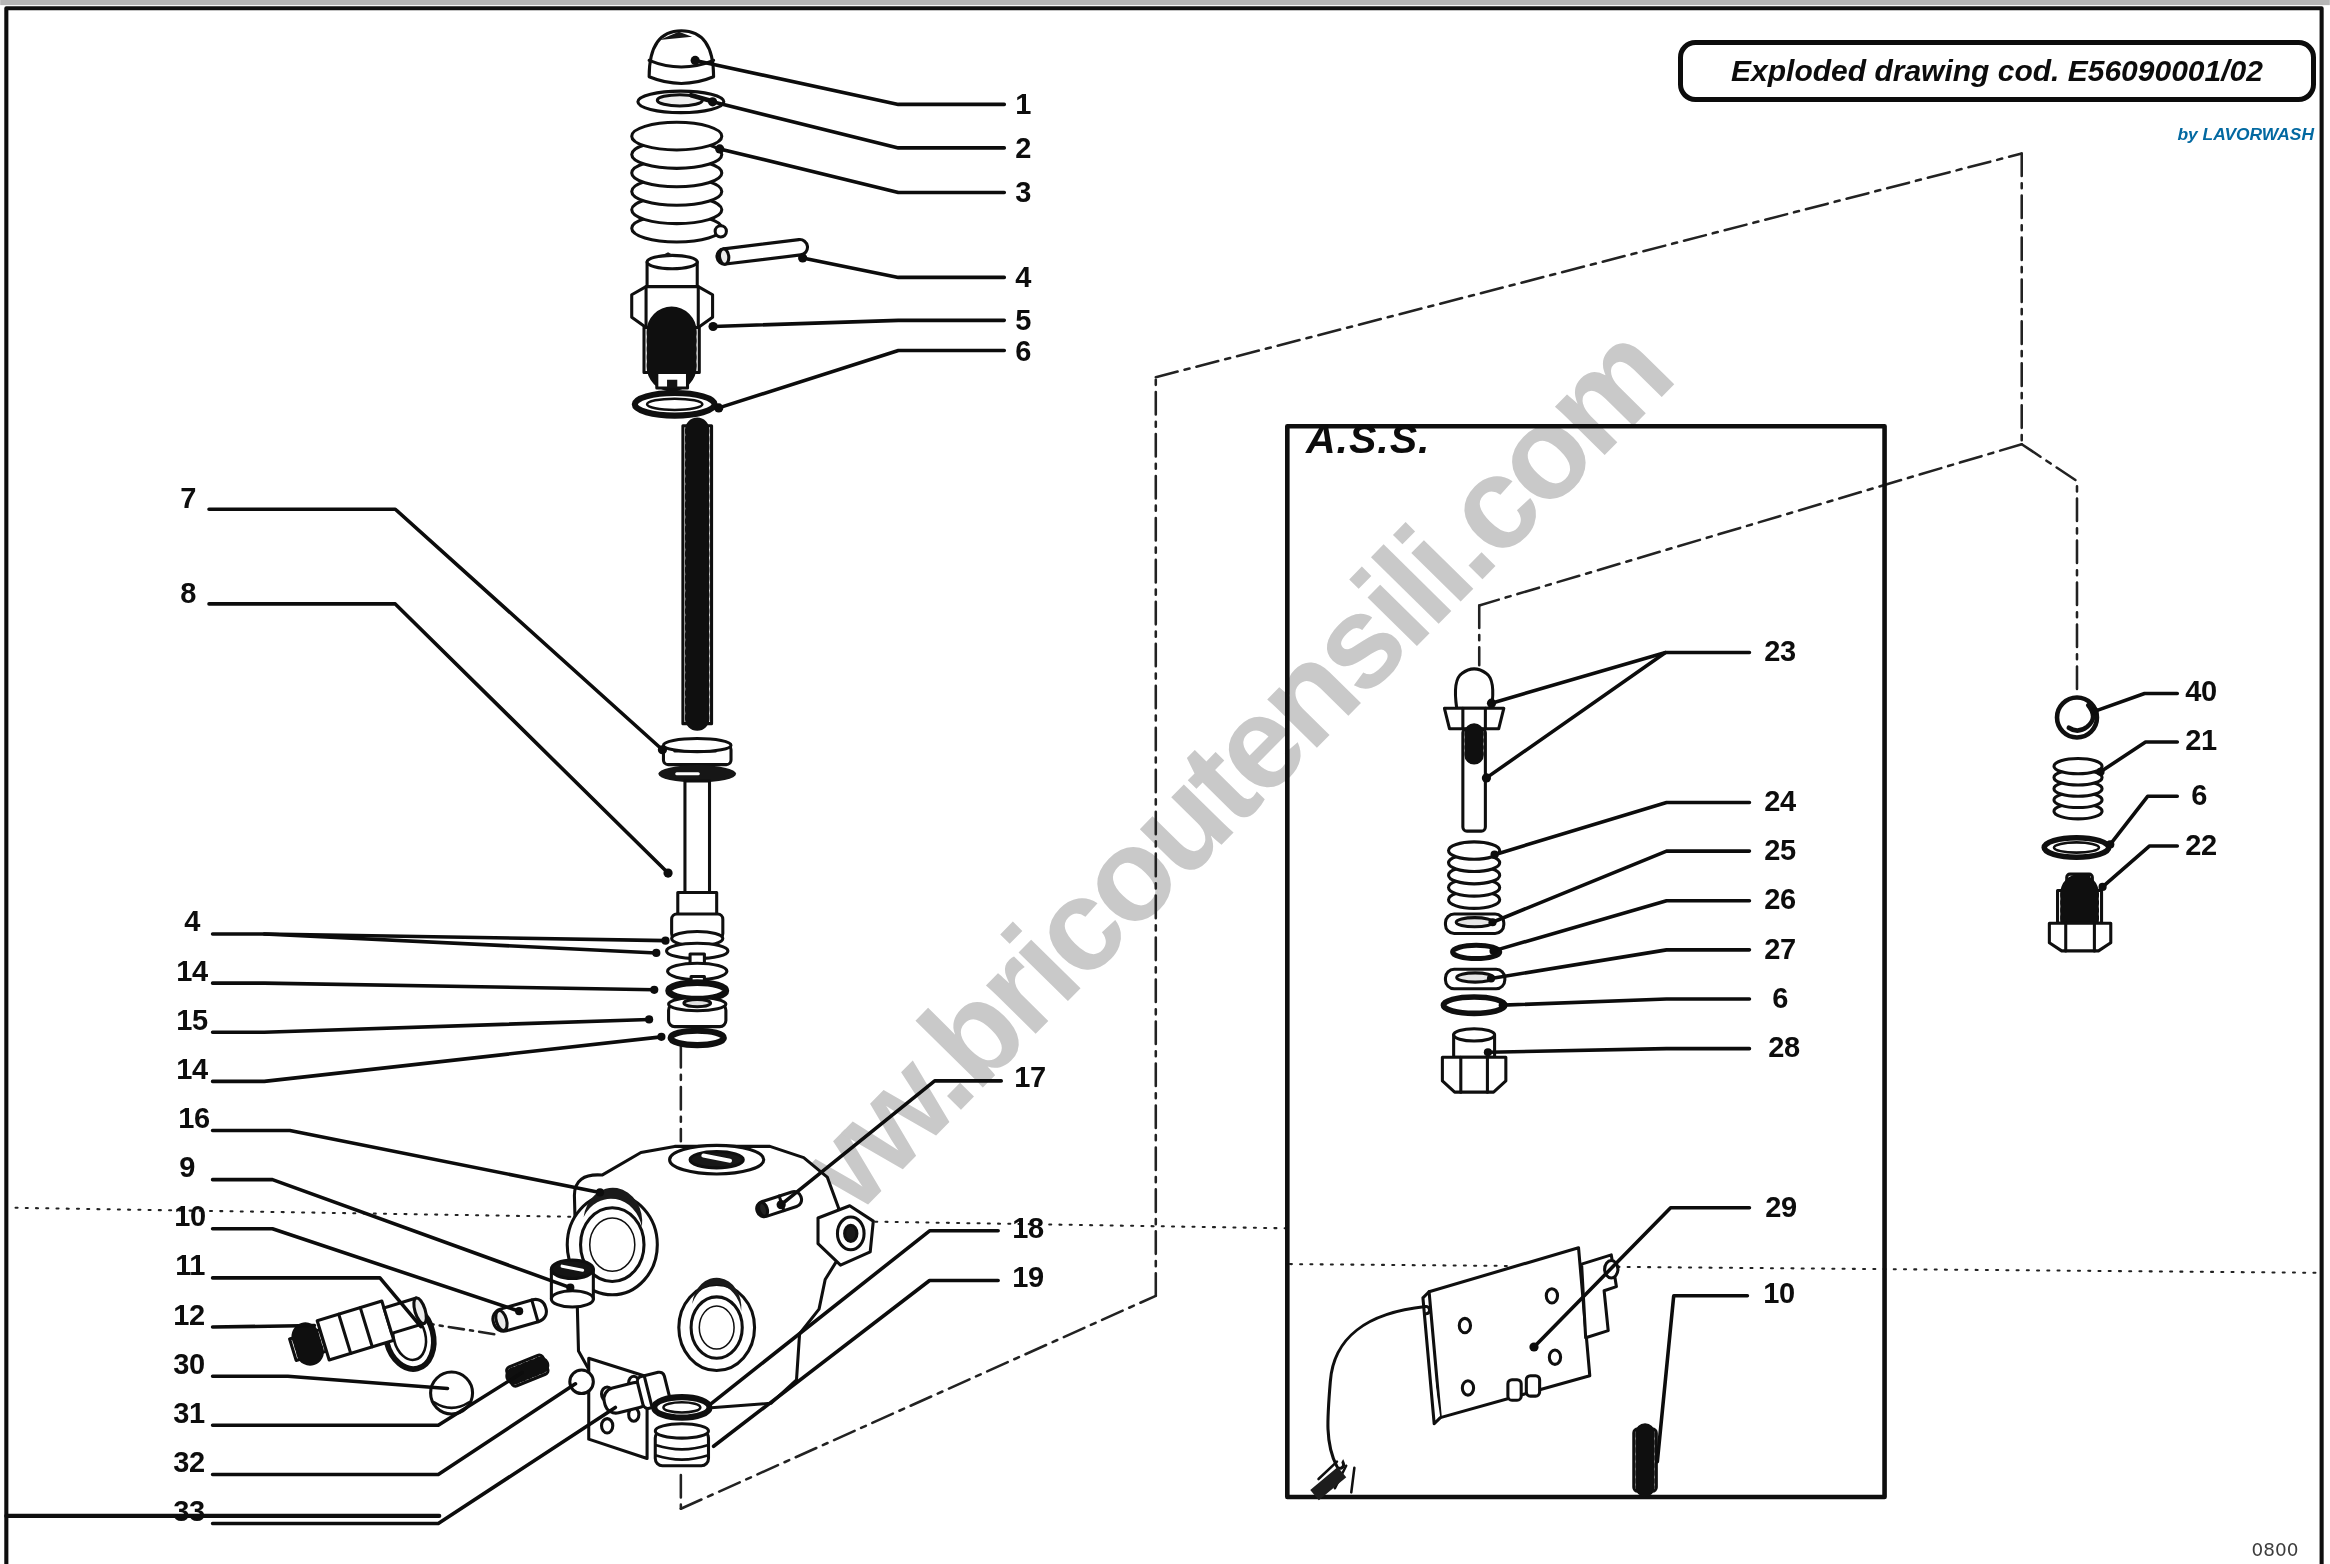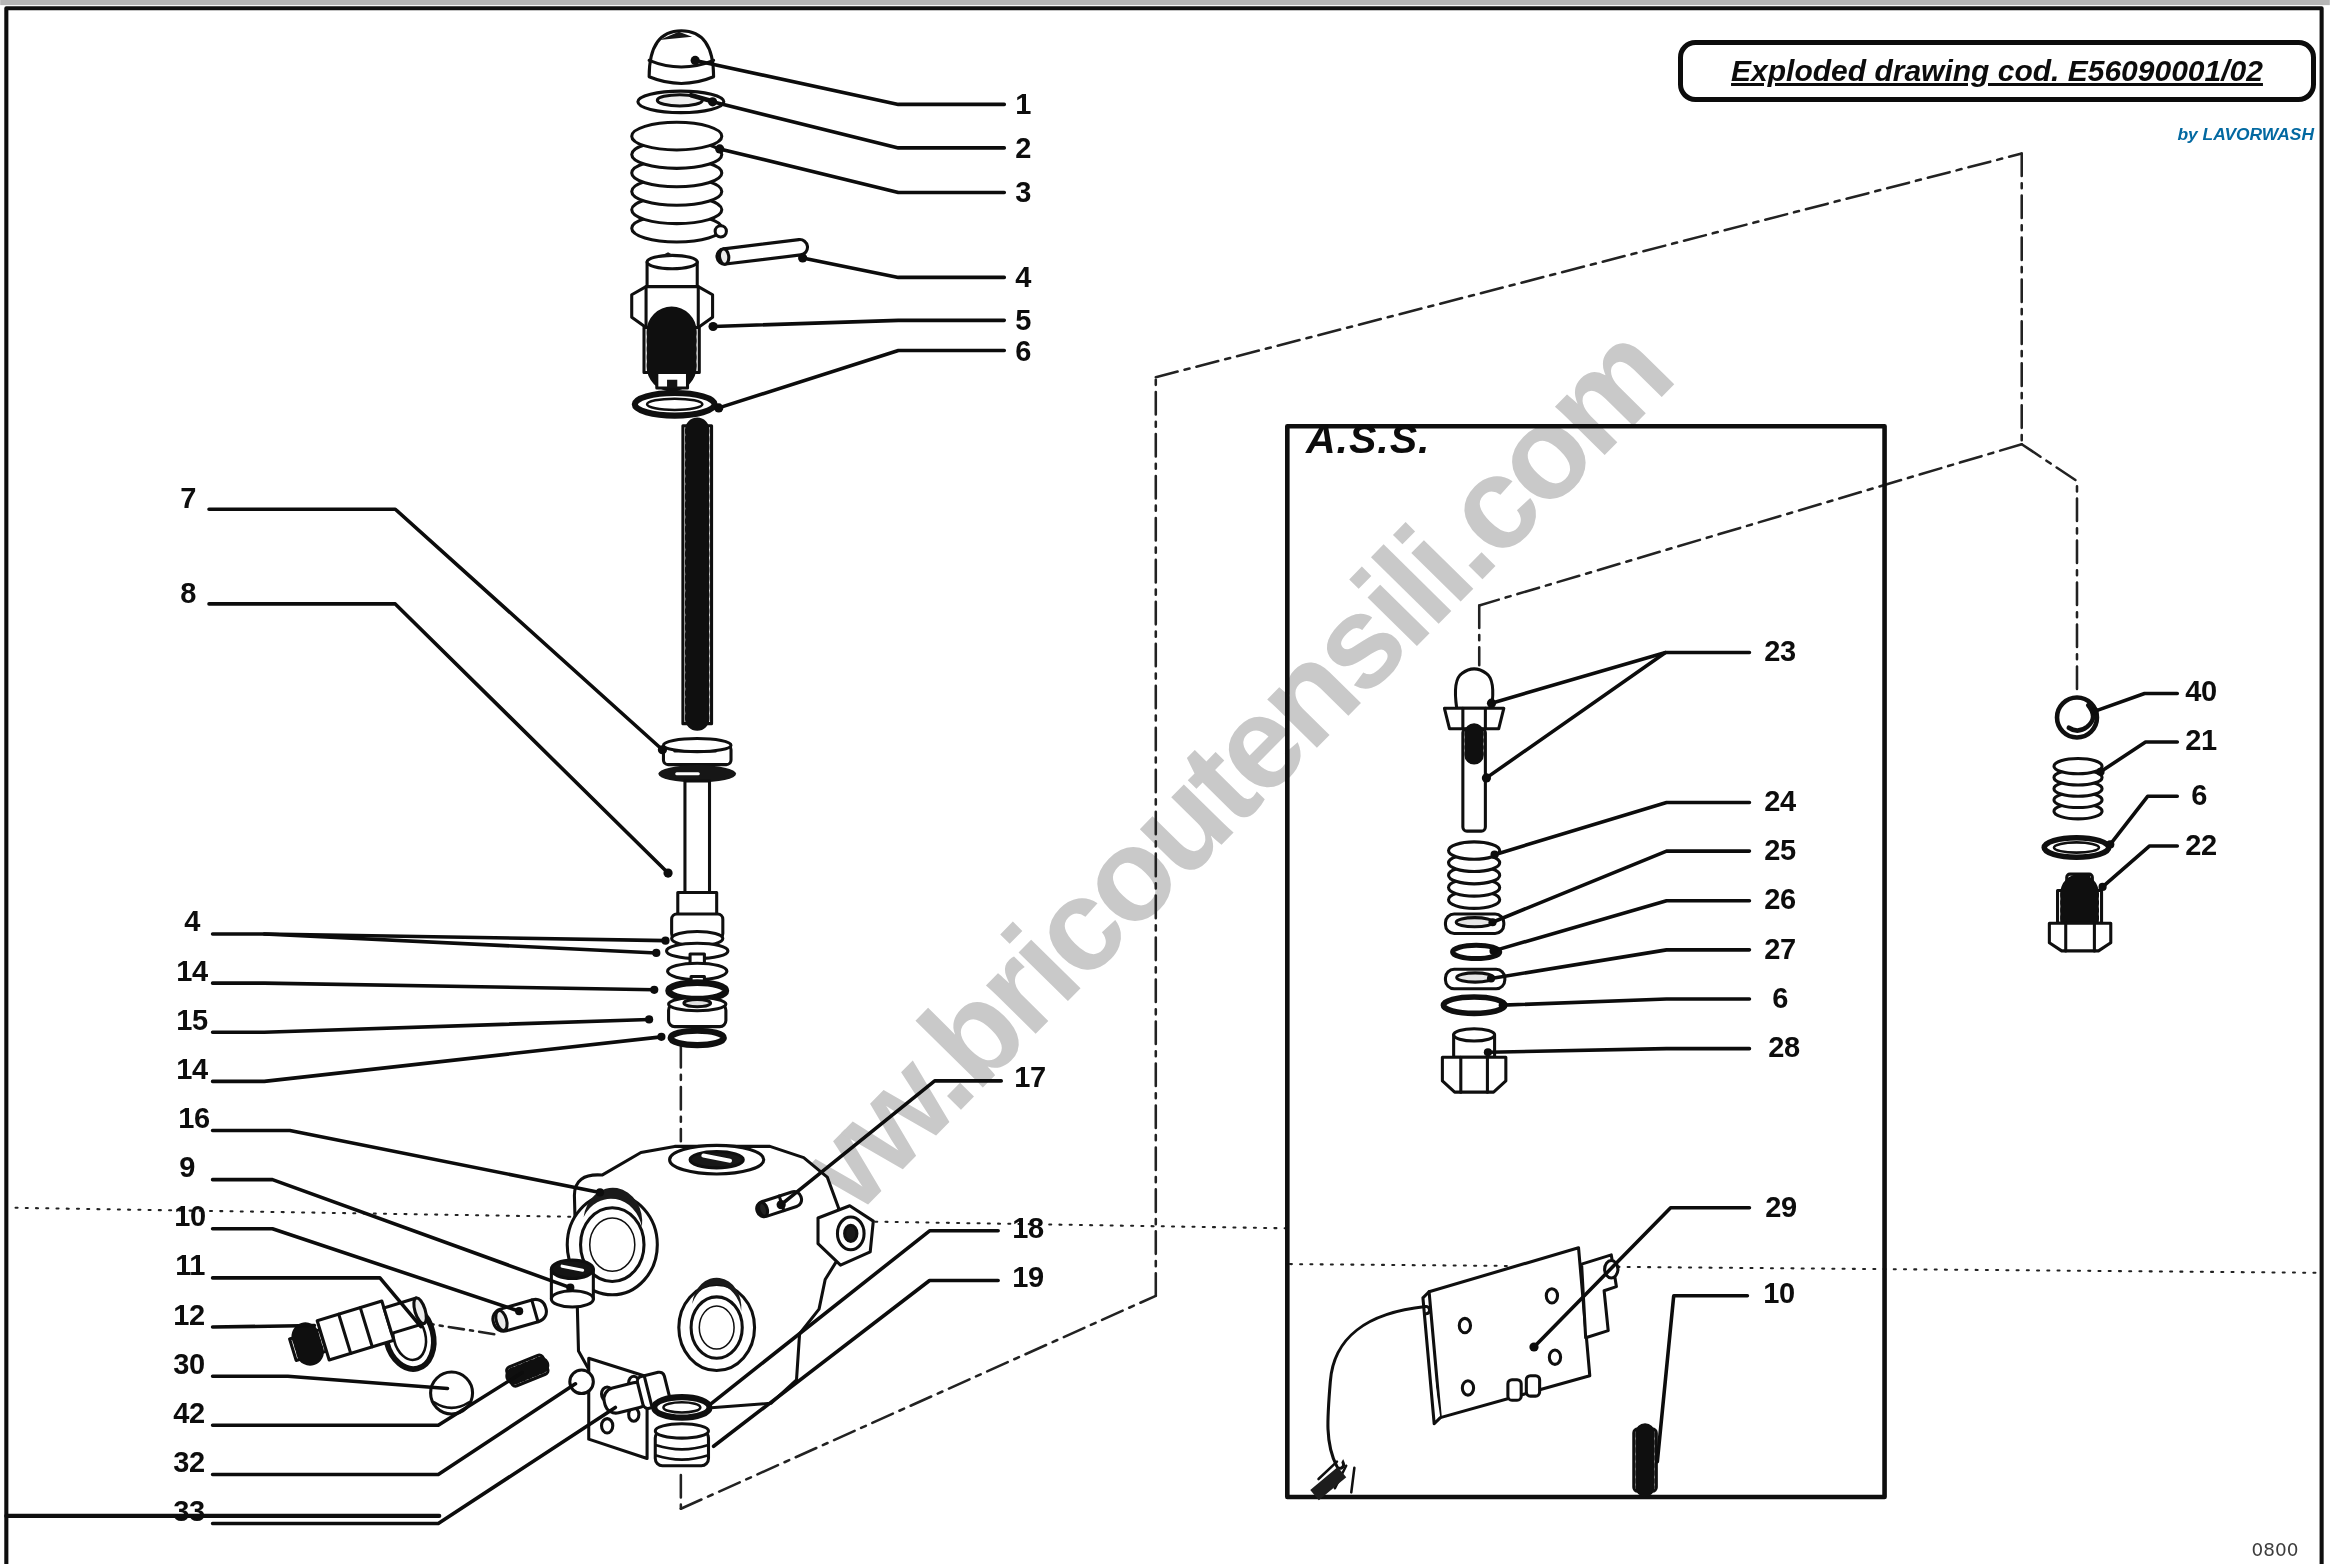--- a/index.html
+++ b/index.html
@@ -6,21 +6,21 @@
   #page{position:relative;width:2330px;height:1564px;background:#ffffff;overflow:hidden;
         font-family:"Liberation Sans", sans-serif;}
   #wm{position:absolute;left:1183px;top:819px;transform:translate(-50%,-50%) rotate(-45.5deg);
       font:bold 131px "Liberation Sans",sans-serif;letter-spacing:-5.1px;color:#c9c9c9;
       white-space:nowrap;z-index:1;}
   svg.diagram{position:absolute;left:0;top:0;z-index:2;}
   .co{position:absolute;transform:translate(-50%,-50%);font:bold 29px "Liberation Sans",sans-serif;
       color:#0d0d0d;letter-spacing:-0.5px;white-space:nowrap;z-index:3;}
   #titlebox{position:absolute;left:1678px;top:40px;width:628px;height:52px;background:#ffffff;
       border:5.1px solid #0c0c0c;border-radius:17.4px;display:flex;align-items:center;justify-content:center;
-      font:italic bold 30px "Liberation Sans",sans-serif;color:#0c0c0c;z-index:3;text-decoration:underline;}
+      font:italic bold 30px "Liberation Sans",sans-serif;color:#0c0c0c;z-index:3;}
   #byline{position:absolute;left:1843px;top:104px;width:471px;text-align:right;
       font:italic bold 17.4px "Liberation Sans",sans-serif;color:#0369a1;z-index:3;margin-top:20px;}
   #asslabel{position:absolute;left:1306px;top:416px;font:italic bold 41px "Liberation Sans",sans-serif;
       color:#0c0c0c;z-index:3;letter-spacing:1px;}
   #pagecode{position:absolute;left:2275px;top:1549px;transform:translate(-50%,-50%);
       font:normal 18.4px "DejaVu Sans",sans-serif;color:#3c3c3c;z-index:3;}
 </style>
 </head>
 <body>
 
@@ -399,21 +399,21 @@
   <div class="co" style="left:192px;top:921px">4</div>
   <div class="co" style="left:192px;top:971px">14</div>
   <div class="co" style="left:192px;top:1020px">15</div>
   <div class="co" style="left:192px;top:1069px">14</div>
   <div class="co" style="left:194px;top:1118px">16</div>
   <div class="co" style="left:187px;top:1167px">9</div>
   <div class="co" style="left:190px;top:1216px">10</div>
   <div class="co" style="left:190px;top:1265px">11</div>
   <div class="co" style="left:189px;top:1315px">12</div>
   <div class="co" style="left:189px;top:1364px">30</div>
-  <div class="co" style="left:189px;top:1413px">42</div>
+  <div class="co" style="left:189px;top:1413px">31</div>
   <div class="co" style="left:189px;top:1462px">32</div>
   <div class="co" style="left:189px;top:1511px">33</div>
   <div class="co" style="left:1030px;top:1077px">17</div>
   <div class="co" style="left:1028px;top:1228px">18</div>
   <div class="co" style="left:1028px;top:1277px">19</div>
   <div class="co" style="left:1780px;top:651px">23</div>
   <div class="co" style="left:1780px;top:801px">24</div>
   <div class="co" style="left:1780px;top:850px">25</div>
   <div class="co" style="left:1780px;top:899px">26</div>
   <div class="co" style="left:1780px;top:949px">27</div>

